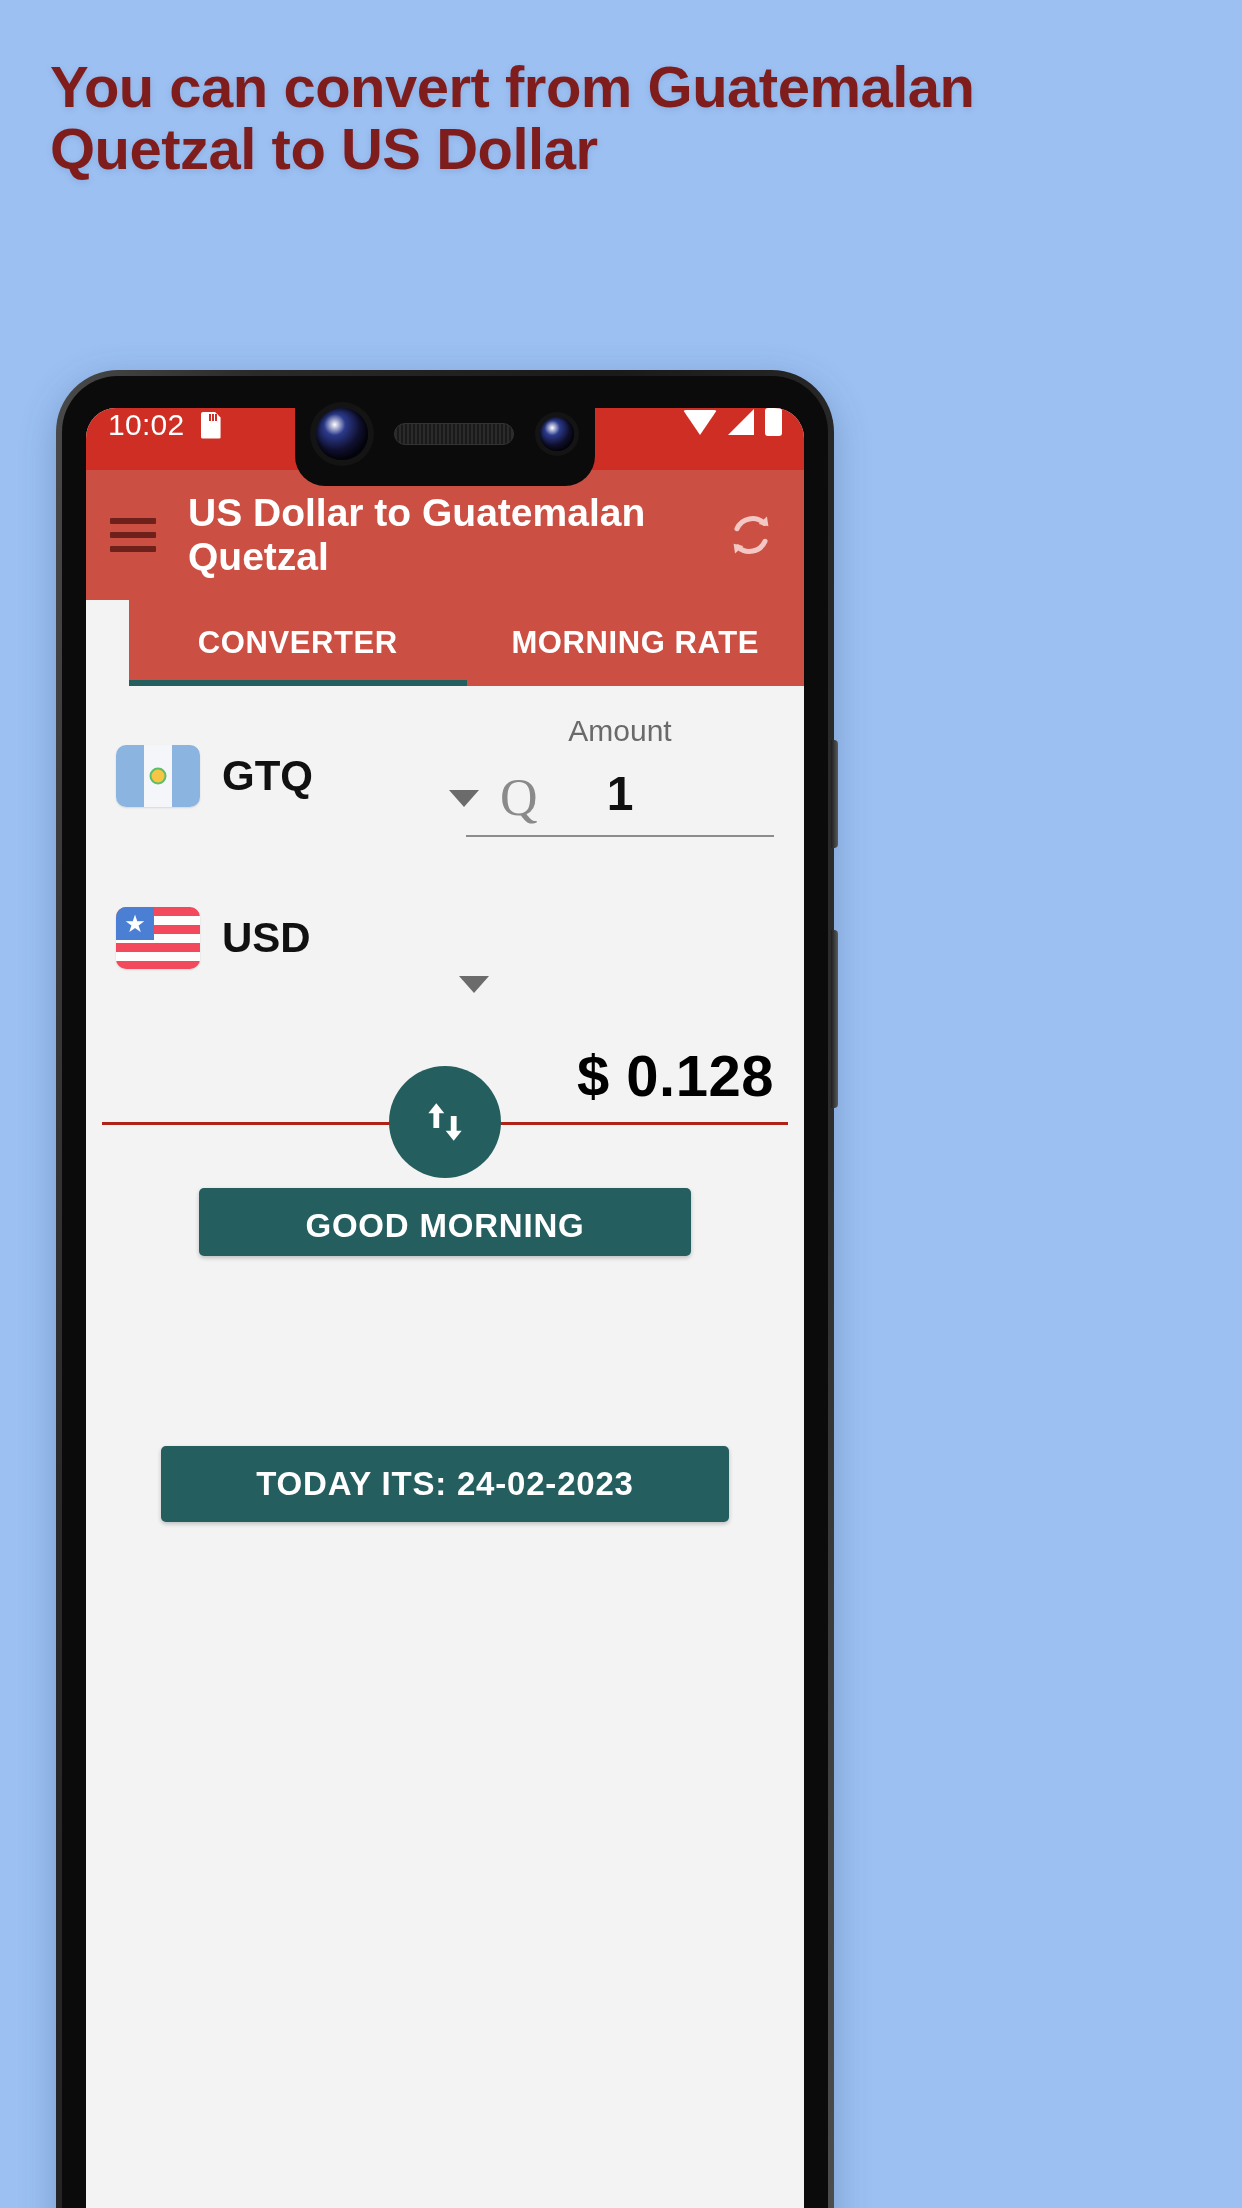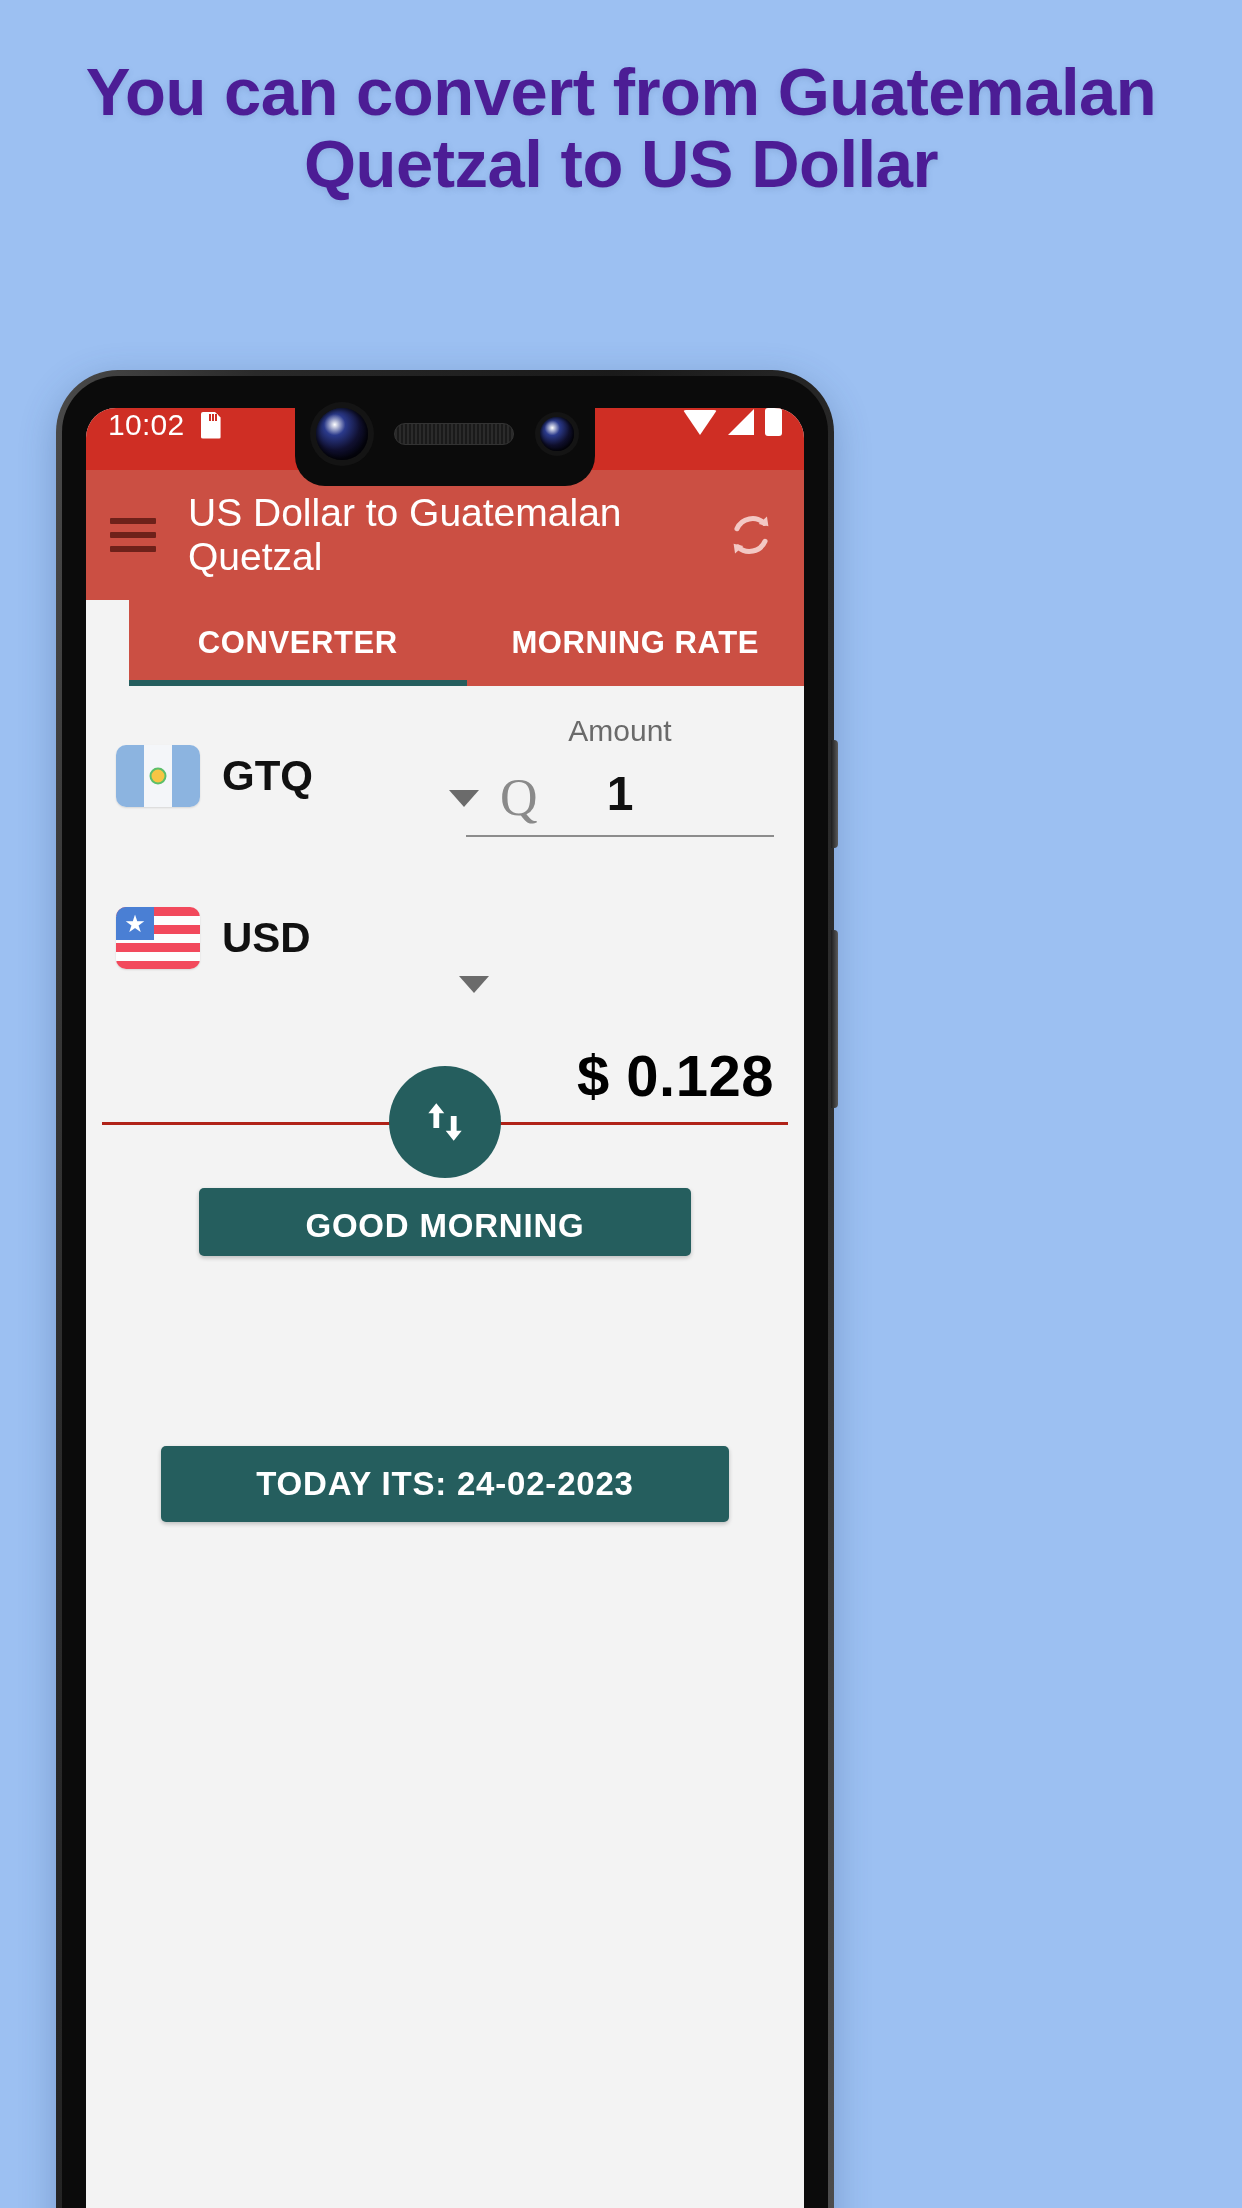--- a/index.html
+++ b/index.html
@@ -15,23 +15,23 @@
     font-family: "Liberation Sans", sans-serif;
     position: relative;
   }
 
   
   .promo-headline {
     position: absolute;
     top: 56px;
     left: 50px;
     width: 1142px;
-    text-align: center;
-    color: #4c1d95;
-    font-size: 67px;
+    text-align: left;
+    color: #7f1d1d;
+    font-size: 58px;
     line-height: 1.07;
     font-weight: bold;
     letter-spacing: -0.5px;
     text-shadow: 0 2px 6px rgba(60,90,140,0.18);
   }
 
   
   .phone-frame {
     position: absolute;
     left: 56px;
@@ -173,21 +173,21 @@
     z-index: 5;
   }
   .hamburger { width: 46px; height: 34px; display:flex; flex-direction:column; justify-content:space-between; cursor:pointer; }
   .hamburger span { display:block; height:6px; background:#6e211a; border-radius:1px; }
   .app-title {
     flex: 1;
     margin-left: 32px;
     margin-right: 20px;
     color: #ffffff;
     font-size: 39px;
-    font-weight: normal;
+    font-weight: bold;
     line-height: 1.12;
   }
   .refresh-icon { width: 58px; height: 58px; opacity: 0.85; }
 
   
   .tabs {
     position: relative;
     height: 86px;
     background: #cb4f43;
     display: flex;

